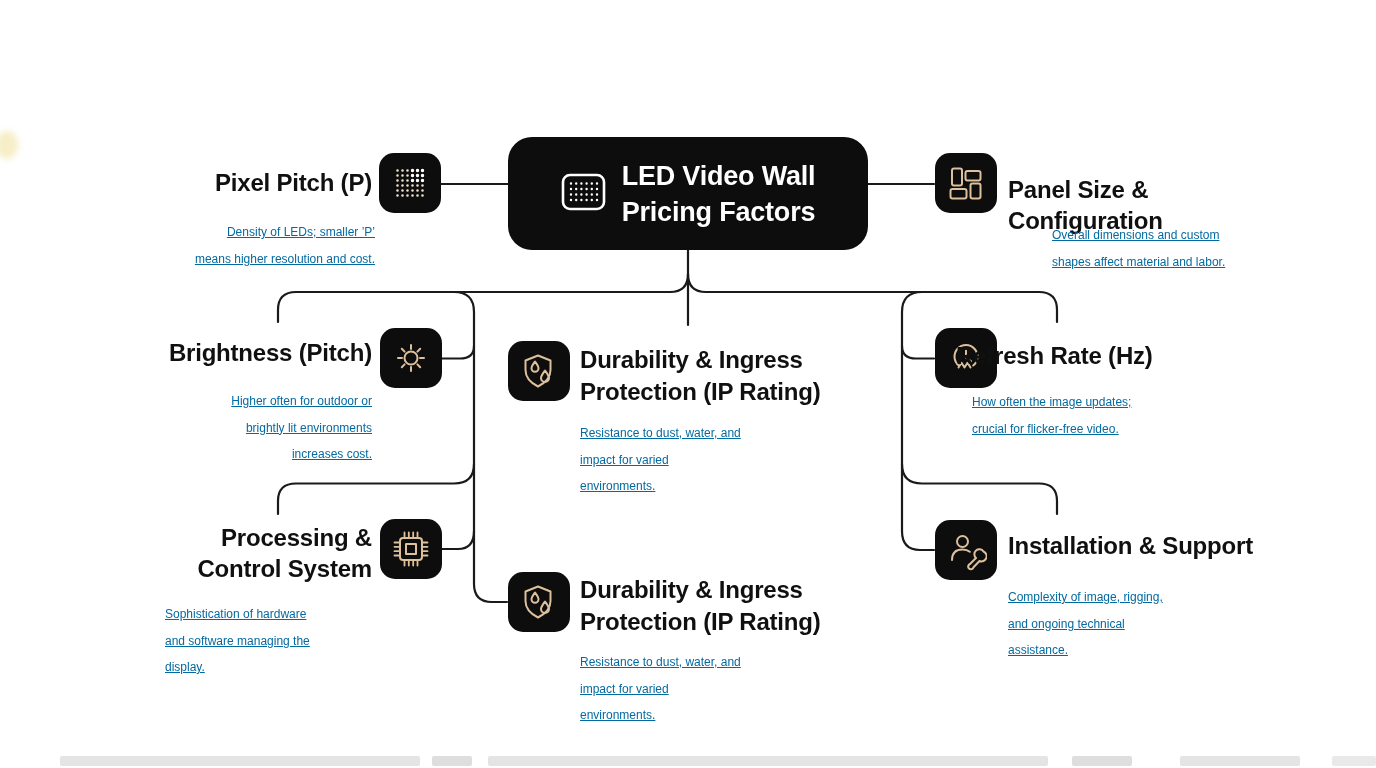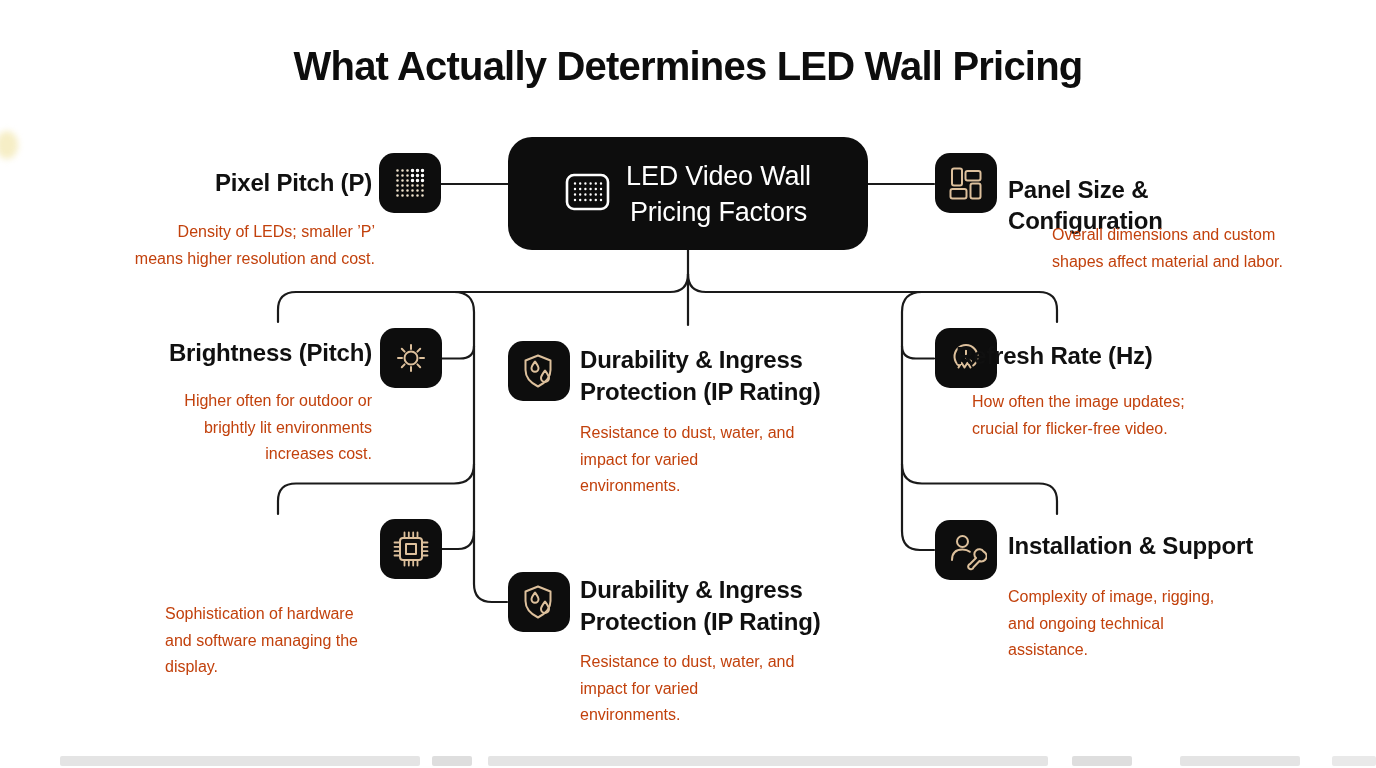--- a/index.html
+++ b/index.html
@@ -12,33 +12,33 @@
   .page-title{
     position:absolute;left:0;right:0;top:44px;text-align:center;
     font-size:40px;font-weight:800;letter-spacing:-0.8px;color:#0d0d0d;
   }
   .center-node{
     position:absolute;left:508px;top:137px;width:360px;height:113px;
     background:#0d0d0d;border-radius:24px;display:flex;align-items:center;
     justify-content:center;gap:15px;padding:0 18px;box-sizing:border-box;
   }
   .center-label{
-    color:#ffffff;font-size:27px;font-weight:normal;line-height:36px;
+    color:#ffffff;font-size:27px;font-weight:bold;line-height:36px;
     text-align:center;white-space:pre-line;letter-spacing:-0.2px;
   }
   .icon-box{
     position:absolute;width:62px;height:60px;background:#0d0d0d;border-radius:15px;
     display:flex;align-items:center;justify-content:center;
   }
   .node-title{
     position:absolute;font-size:24px;font-weight:bold;line-height:31px;
     color:#101010;white-space:pre-line;letter-spacing:-0.2px;
   }
   .node-desc{
-    position:absolute;font-size:16px;line-height:26.5px;color:#c2410c;white-space:pre-line;
+    position:absolute;font-size:12px;line-height:26.5px;color:#0369a1;white-space:pre-line;text-decoration:underline;
   }
   .ta-r{text-align:right;}
   .accent{stroke:#ddc09c;fill:none;stroke-width:2;stroke-linecap:round;stroke-linejoin:round;}
   .strip{position:absolute;top:756px;height:10px;background:#e4e4e4;border-radius:2px;}
   .smudge{
     position:absolute;left:-4px;top:131px;width:22px;height:28px;background:#f6eec6;
     border-radius:50%;filter:blur(3px);
   }
 </style>
 </head>
@@ -56,21 +56,20 @@
     <path class="line" d="M688,274 Q688,292 706,292 L1039,292 Q1057,292 1057,310 L1057,322"></path>
     <path class="line" d="M454,292 Q474,292 474,312 L474,584 Q474,602 492,602 L507,602"></path>
     <path class="line" d="M474,346 Q474,358.5 460,358.5 L442,358.5"></path>
     <path class="line" d="M474,464 Q474,483.5 454,483.5 L296,483.5 Q278,483.5 278,501 L278,514"></path>
     <path class="line" d="M442,549 L458,549 Q474,549 474,531"></path>
     <path class="line" d="M922,292 Q902,292 902,312 L902,531 Q902,550 920,550 L934,550"></path>
     <path class="line" d="M902,346 Q902,358.5 916,358.5 L934,358.5"></path>
     <path class="line" d="M902,464 Q902,483.5 922,483.5 L1039,483.5 Q1057,483.5 1057,501 L1057,514"></path>
   </svg>
 
-  <div class="page-title">What Actually Determines LED Wall Pricing</div>
 
   <div class="center-node">
     <span>
       <svg width="46" height="38" viewBox="0 0 46 38">
         <rect x="2" y="2" width="41" height="34" rx="7" fill="none" stroke="#ffffff" stroke-width="2.6"></rect>
         <path d="M10 10.5h0M15.2 10.5h0M20.4 10.5h0M25.6 10.5h0M30.8 10.5h0M36 10.5h0
                  M10 16h0M15.2 16h0M20.4 16h0M25.6 16h0M30.8 16h0M36 16h0
                  M10 21.5h0M15.2 21.5h0M20.4 21.5h0M25.6 21.5h0M30.8 21.5h0M36 21.5h0
                  M10 27h0M15.2 27h0M20.4 27h0M25.6 27h0M30.8 27h0M36 27h0" stroke="#ffffff" stroke-width="2.4" stroke-linecap="round" fill="none"></path>
       </svg>
@@ -110,20 +109,22 @@
   <div class="icon-box" style="left:380px;top:519px;">
     <svg width="42" height="42" viewBox="0 0 42 42">
       <rect x="10" y="10" width="22" height="22" rx="3" class="accent"></rect>
       <rect x="16" y="16" width="10" height="10" class="accent"></rect>
       <path class="accent" style="stroke-width:1.8" d="M14.5,4.5 V10 M18.8,4.5 V10 M23.2,4.5 V10 M27.5,4.5 V10
            M14.5,32 V37.5 M18.8,32 V37.5 M23.2,32 V37.5 M27.5,32 V37.5
            M4.5,14.5 H10 M4.5,18.8 H10 M4.5,23.2 H10 M4.5,27.5 H10
            M32,14.5 H37.5 M32,18.8 H37.5 M32,23.2 H37.5 M32,27.5 H37.5"></path>
     </svg>
   </div>
+  <div class="node-title ta-r" style="left:60px;top:522px;width:312px;">Processing &amp;
+Control System</div>
   <div class="node-desc" style="left:165px;top:601px;width:290px;">Sophistication of hardware
 and software managing the
 display.</div>
 
   <div class="icon-box" style="left:508px;top:341px;">
     <svg width="42" height="42" viewBox="0 0 42 42">
       <path class="accent" d="M20,5.5 L32.5,10.5 L32.5,20 C32.5,28 27,33 20,36.5 C13,33 7.5,28 7.5,20 L7.5,10.5 Z"></path>
       <path class="accent" fill="#0d0d0d" d="M17,11.5 C19,14.3 20.5,16.3 20.5,18.2 A3.5,3.5 0 1,1 13.5,18.2 C13.5,16.3 15,14.3 17,11.5 Z"></path>
       <path class="accent" fill="#0d0d0d" d="M27,20.5 C29.3,23.7 31,25.9 31,28 A4,4 0 1,1 23,28 C23,25.9 24.7,23.7 27,20.5 Z"></path>
     </svg>

